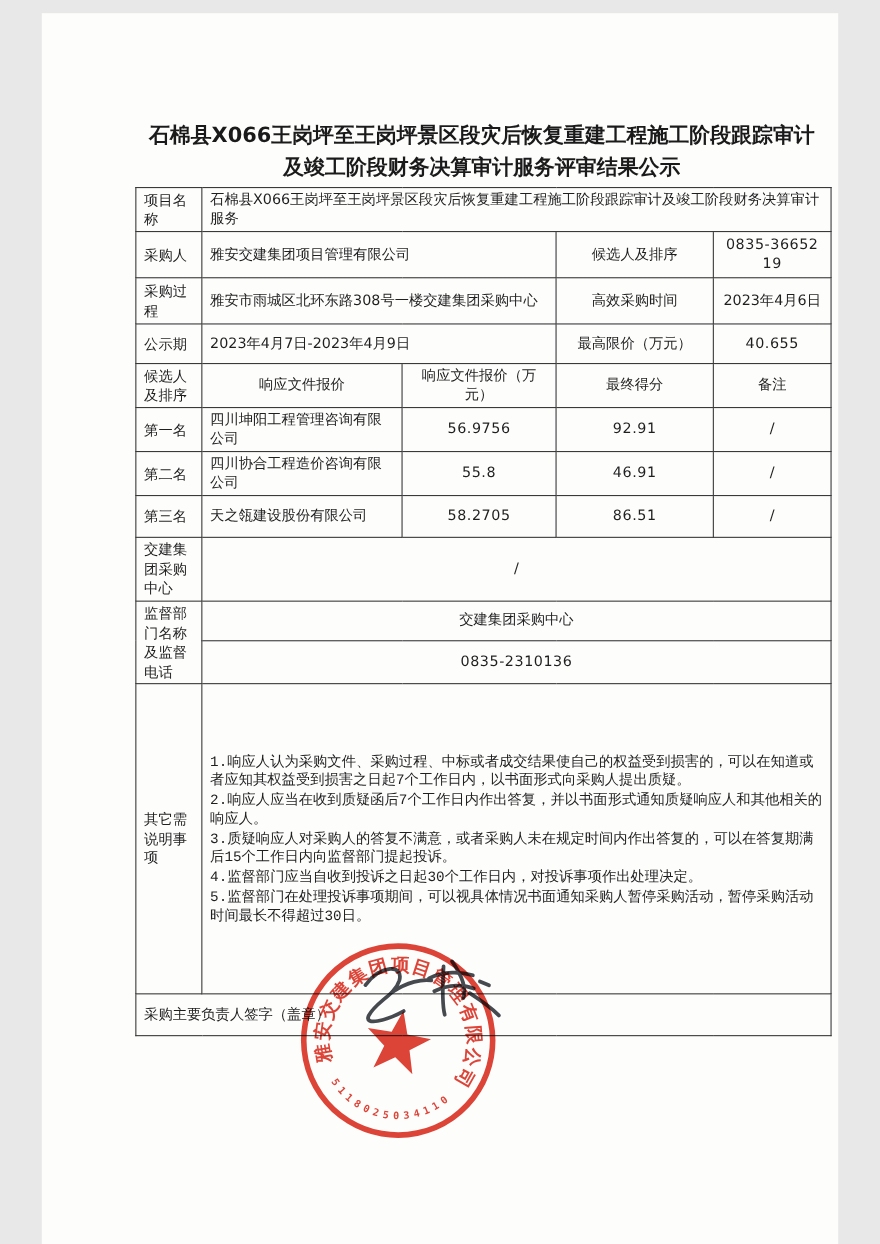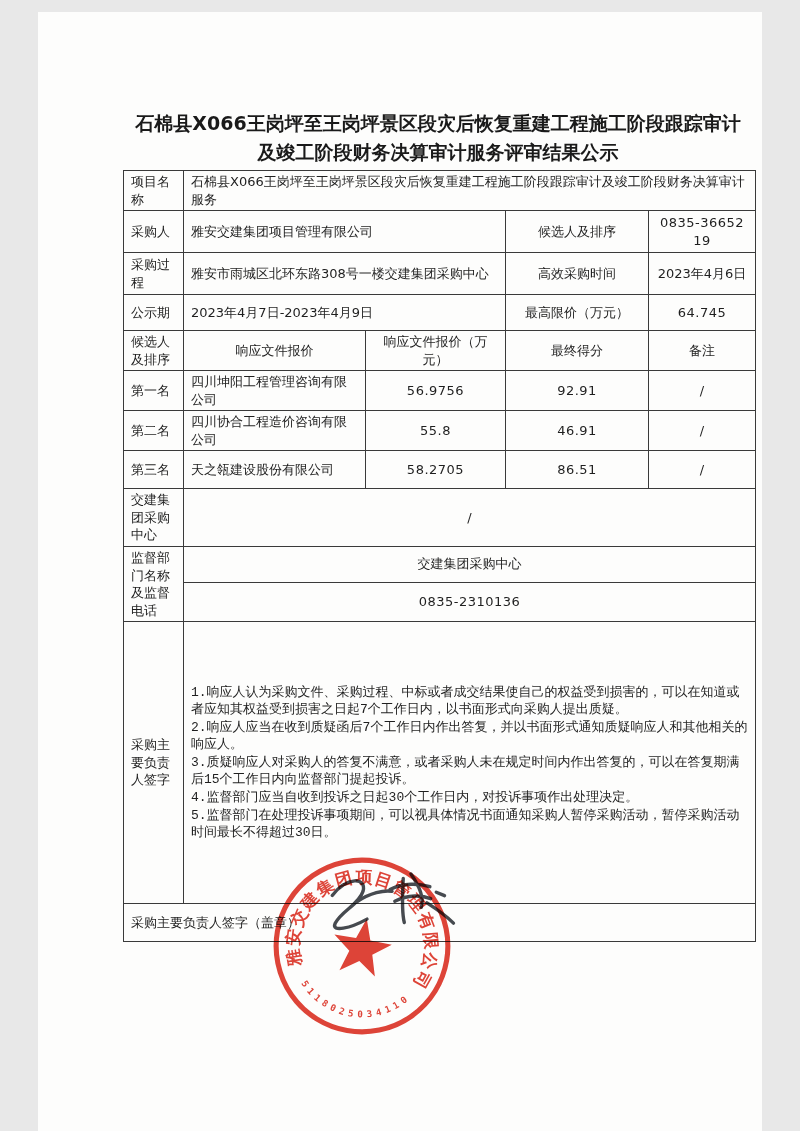--- a/index.html
+++ b/index.html
@@ -83,21 +83,21 @@
       <td class="lab">采购过程</td>
       <td colspan="2">雅安市雨城区北环东路308号一楼交建集团采购中心</td>
       <td class="ctr">高效采购时间</td>
       <td class="ctr">2023年4月6日</td>
     </tr>
 
     <tr style="height:36px">
       <td class="lab">公示期</td>
       <td colspan="2">2023年4月7日-2023年4月9日</td>
       <td class="ctr">最高限价（万元）</td>
-      <td class="ctr num">64.745</td>
+      <td class="ctr num">40.655</td>
     </tr>
 
     <tr style="height:38px">
       <td class="lab">候选人及排序</td>
       <td class="ctr">响应文件报价</td>
       <td class="ctr">响应文件报价（万元）</td>
       <td class="ctr">最终得分</td>
       <td class="ctr">备注</td>
     </tr>
 
@@ -132,21 +132,21 @@
 
     <tr style="height:34px">
       <td class="lab" rowspan="2">监督部门名称及监督电话</td>
       <td colspan="4" class="ctr">交建集团采购中心</td>
     </tr>
     <tr style="height:38px">
       <td colspan="4" class="ctr num">0835-2310136</td>
     </tr>
 
     <tr style="height:282px">
-      <td class="lab">采购主要负责人签字</td>
+      <td class="lab">其它需说明事项</td>
       <td colspan="4" class="obj">
         <p class="oi">1.响应人认为采购文件、采购过程、中标或者成交结果使自己的权益受到损害的，可以在知道或者应知其权益受到损害之日起7个工作日内，以书面形式向采购人提出质疑。</p>
         <p class="oi">2.响应人应当在收到质疑函后7个工作日内作出答复，并以书面形式通知质疑响应人和其他相关的响应人。</p>
         <p class="oi">3.质疑响应人对采购人的答复不满意，或者采购人未在规定时间内作出答复的，可以在答复期满后15个工作日内向监督部门提起投诉。</p>
         <p class="oi">4.监督部门应当自收到投诉之日起30个工作日内，对投诉事项作出处理决定。</p>
         <p class="oi">5.监督部门在处理投诉事项期间，可以视具体情况书面通知采购人暂停采购活动，暂停采购活动时间最长不得超过30日。</p>
       </td>
     </tr>
 
     <tr style="height:38px">

